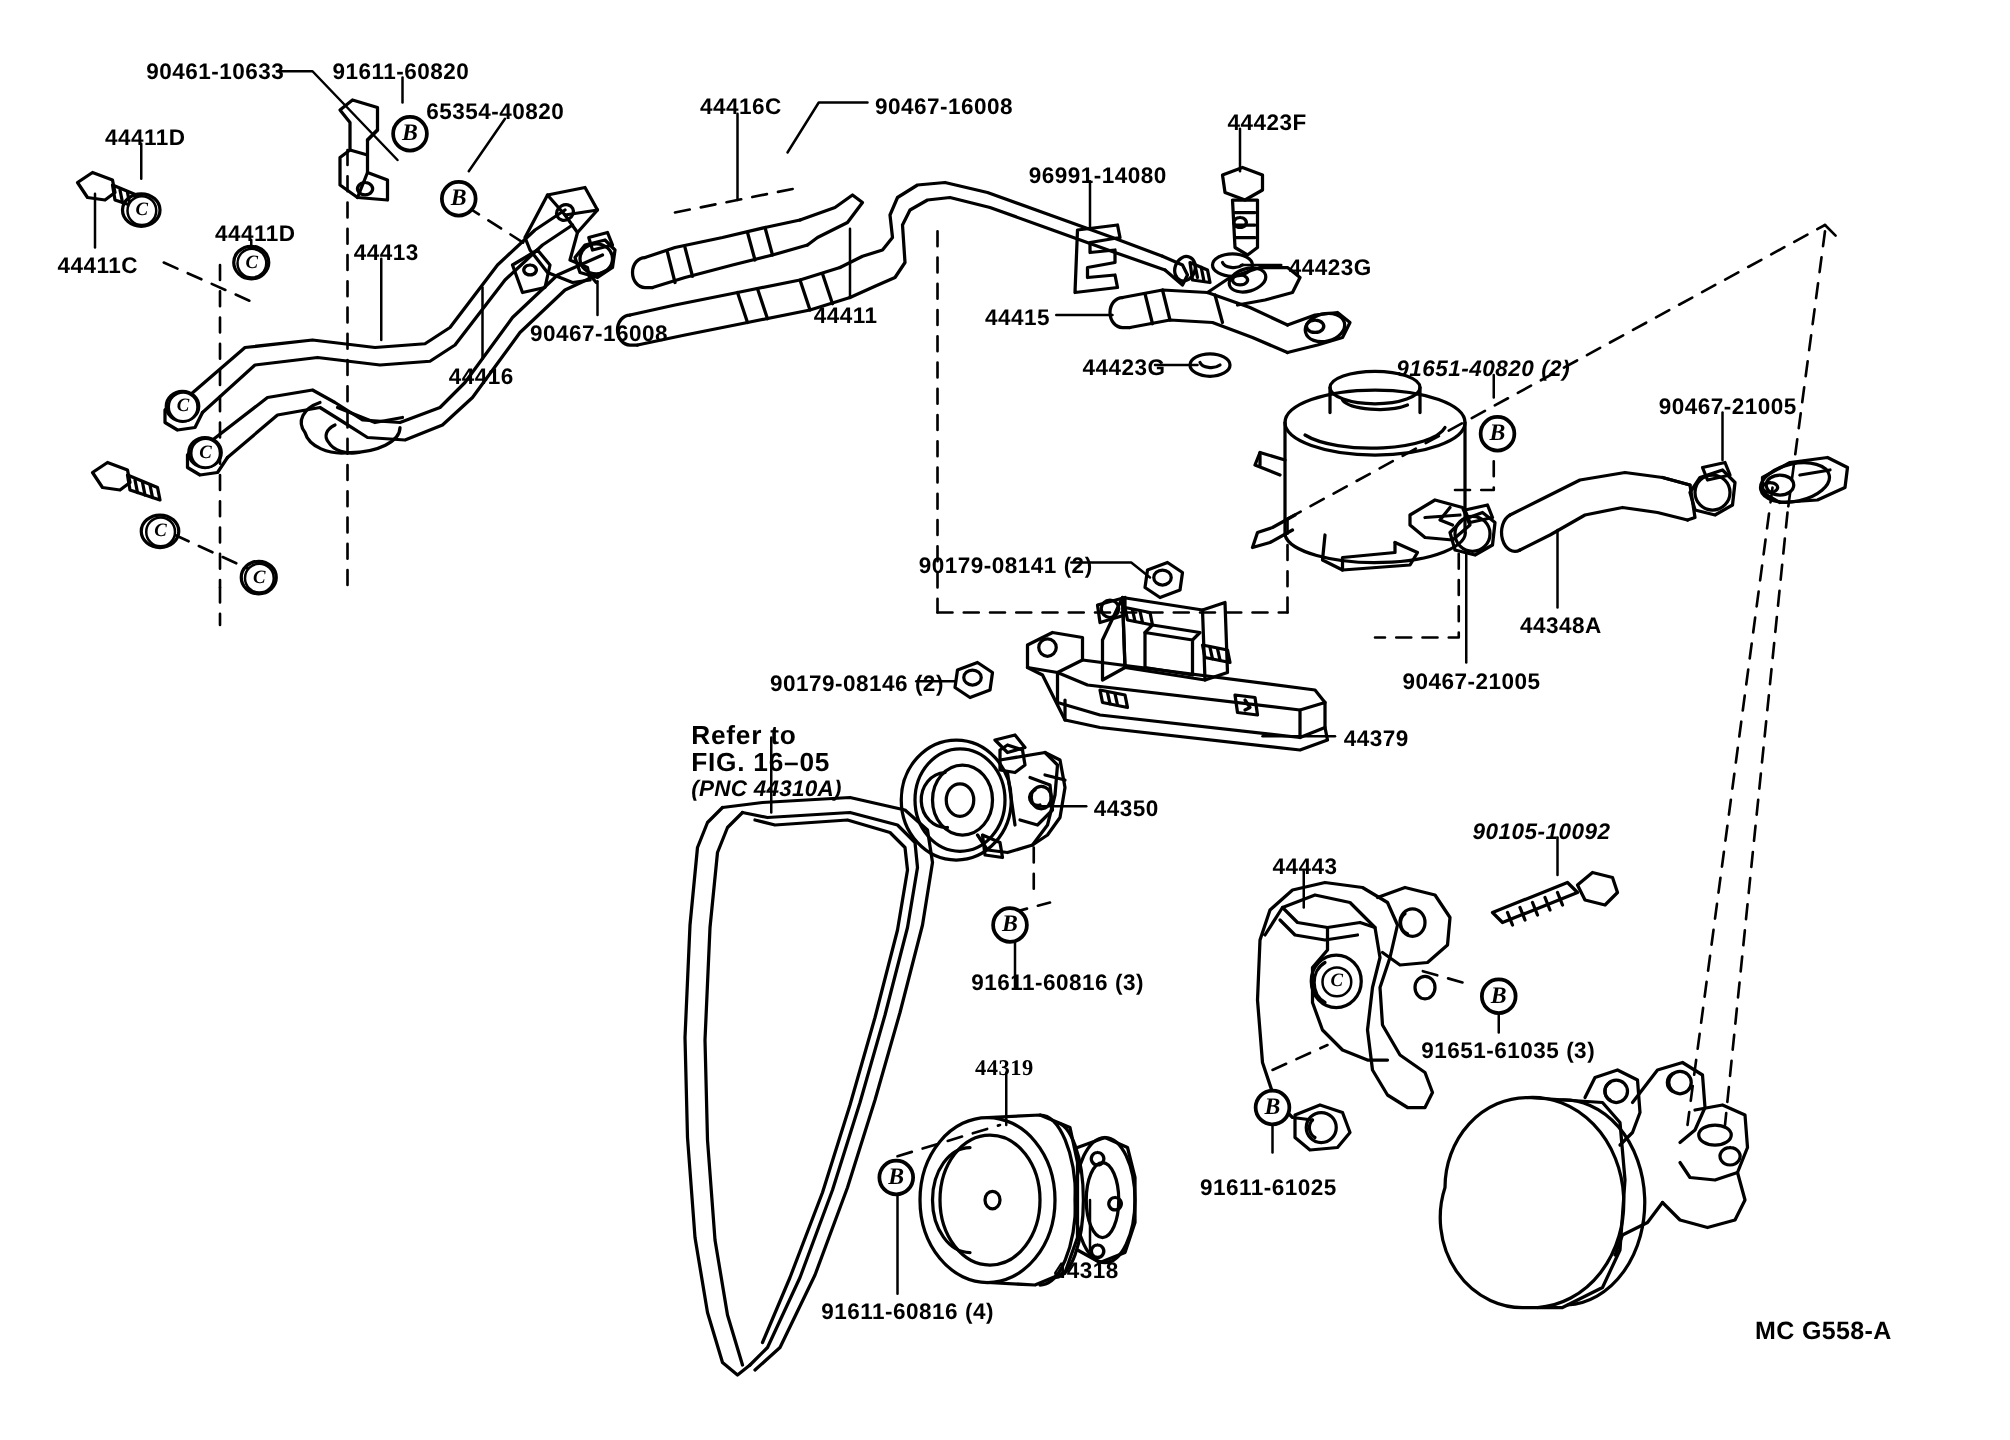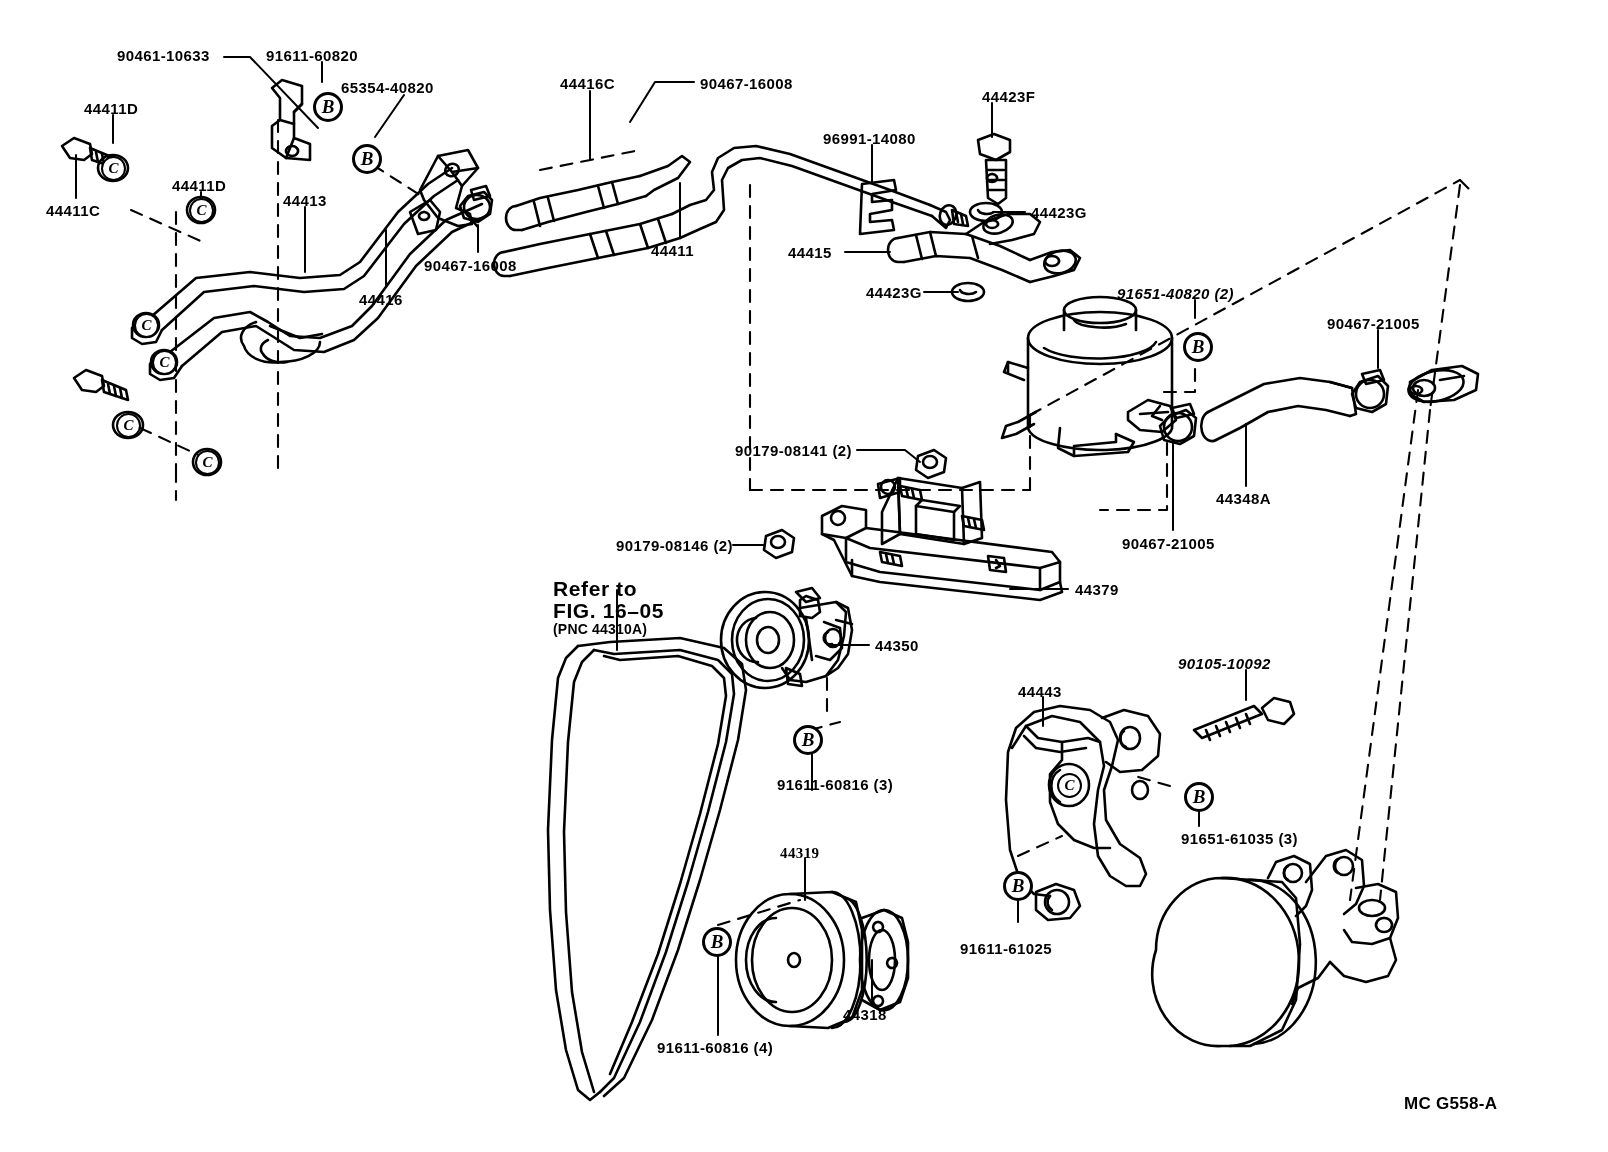--- a/index.html
+++ b/index.html
@@ -14,23 +14,23 @@
   .lbl{
     position:absolute;
     color:#000;
     font-family:"Liberation Sans", sans-serif;
     font-size:21px;
     font-weight:700;
     letter-spacing:0.6px;
     white-space:nowrap;
     line-height:1.08;
   }
-  .lbl.sm{font-size:17px;letter-spacing:0.3px;margin-top:40px;}
-  .lbl.xs{font-size:14px;letter-spacing:0.2px;}
-  .lbl.code{font-size:15px;letter-spacing:0.4px;}
+  .lbl.sm{font-size:20px;letter-spacing:0.3px;}
+  .lbl.xs{font-size:18px;letter-spacing:0.2px;font-style:italic;}
+  .lbl.code{font-size:18px;letter-spacing:0.4px;}
   .circ{
     position:absolute;
     width:30px;height:30px;
     border:3px solid #000;
     border-radius:50%;
     box-sizing:border-box;
     font-family:"Liberation Serif", serif;
     font-size:19px;
     font-weight:700;
     font-style:italic;
@@ -413,21 +413,21 @@
   <div class="lbl code" style="left:1327px;top:316px;">90467-21005</div>
   <div class="lbl code" style="left:1216px;top:491px;">44348A</div>
   <div class="lbl code" style="left:1122px;top:536px;">90467-21005</div>
   <div class="lbl code" style="left:735px;top:443px;">90179-08141 (2)</div>
   <div class="lbl code" style="left:616px;top:538px;">90179-08146 (2)</div>
   <div class="lbl code" style="left:1075px;top:582px;">44379</div>
   <div class="lbl code" style="left:875px;top:638px;">44350</div>
   <div class="lbl code" style="left:777px;top:777px;">91611-60816 (3)</div>
   <div class="lbl code" style="left:1018px;top:684px;">44443</div>
   <div class="lbl code" style="left:1178px;top:656px;font-style:italic;">90105-10092</div>
-  <div class="lbl code" style="left:1137px;top:831px;margin-left:44px;">91651-61035 (3)</div>
+  <div class="lbl code" style="left:1137px;top:831px;">91651-61035 (3)</div>
   <div class="lbl code" style="left:960px;top:929px;margin-top:12px;">91611-61025</div>
   <div class="lbl code" style="left:780px;top:845px;font-family:Liberation Serif, serif;">44319</div>
   <div class="lbl code" style="left:843px;top:1007px;">44318</div>
   <div class="lbl code" style="left:657px;top:1040px;">91611-60816 (4)</div>
 
   <div class="lbl" style="left:553px;top:578px;">Refer to</div>
   <div class="lbl" style="left:553px;top:600px;">FIG. 16–05</div>
   <div class="lbl xs" style="left:553px;top:622px;">(PNC 44310A)</div>
 
   <div class="lbl sm" style="left:1404px;top:1055px;">MC G558-A</div>

